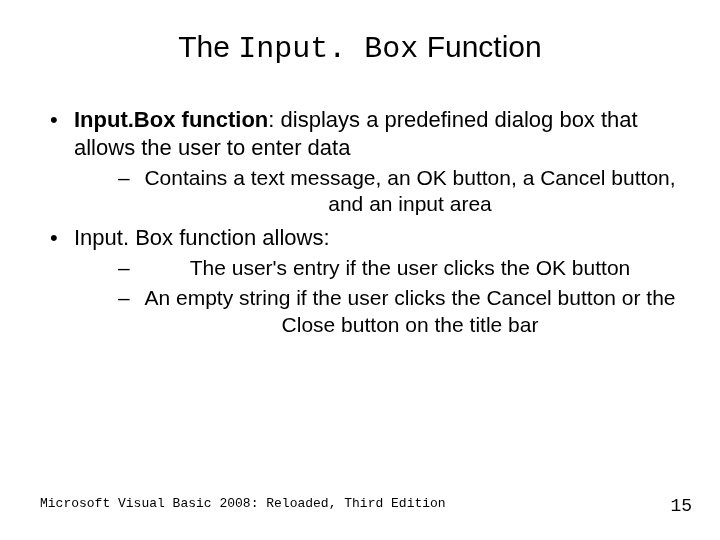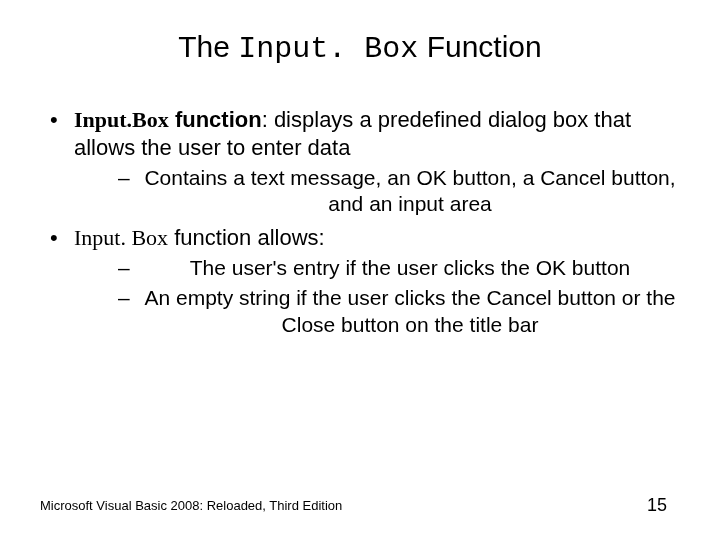--- a/index.html
+++ b/index.html
@@ -7,23 +7,23 @@
   .slide { width: 720px; height: 540px; position: relative; padding: 20px 40px 0 40px; }
   .title { text-align: center; font-size: 30px; font-weight: normal; margin-top: 10px; margin-bottom: 40px; }
   .title .mono { font-family: "Courier New", Courier, monospace; }
   .body { font-size: 22px; line-height: 1.25; }
   ul.level1 { list-style: none; padding-left: 0; }
   ul.level1 > li { position: relative; padding-left: 34px; margin-bottom: 6px; }
   ul.level1 > li::before { content: "•"; position: absolute; left: 10px; top: 0; font-size: 22px; }
   ul.level2 { list-style: none; padding-left: 0; margin-top: 4px; }
   ul.level2 > li { position: relative; padding-left: 66px; margin-bottom: 4px; font-size: 21px; text-align: center; }
   ul.level2 > li::before { content: "–"; position: absolute; left: 44px; top: 0; }
-  .mono { font-family: Liberation Serif, serif; }
+  .mono { font-family: Liberation Sans, sans-serif; }
   b { font-weight: bold; }
-  .footer { position: absolute; bottom: 24px; left: 40px; right: 53px; display: flex; justify-content: space-between; align-items: center; }
+  .footer { position: absolute; bottom: 24px; left: 40px; right: 28px; display: flex; justify-content: space-between; align-items: flex-start; font-family: Liberation Mono, monospace; }
   .footer-text { font-size: 13px; }
   .page-num { font-size: 18px; margin-left: 35px; }
 </style>
 </head>
 <body>
 
 <div class="slide">
 
   <h1 class="title">
     <span>The </span><span class="mono">Input. Box</span><span> Function</span>

